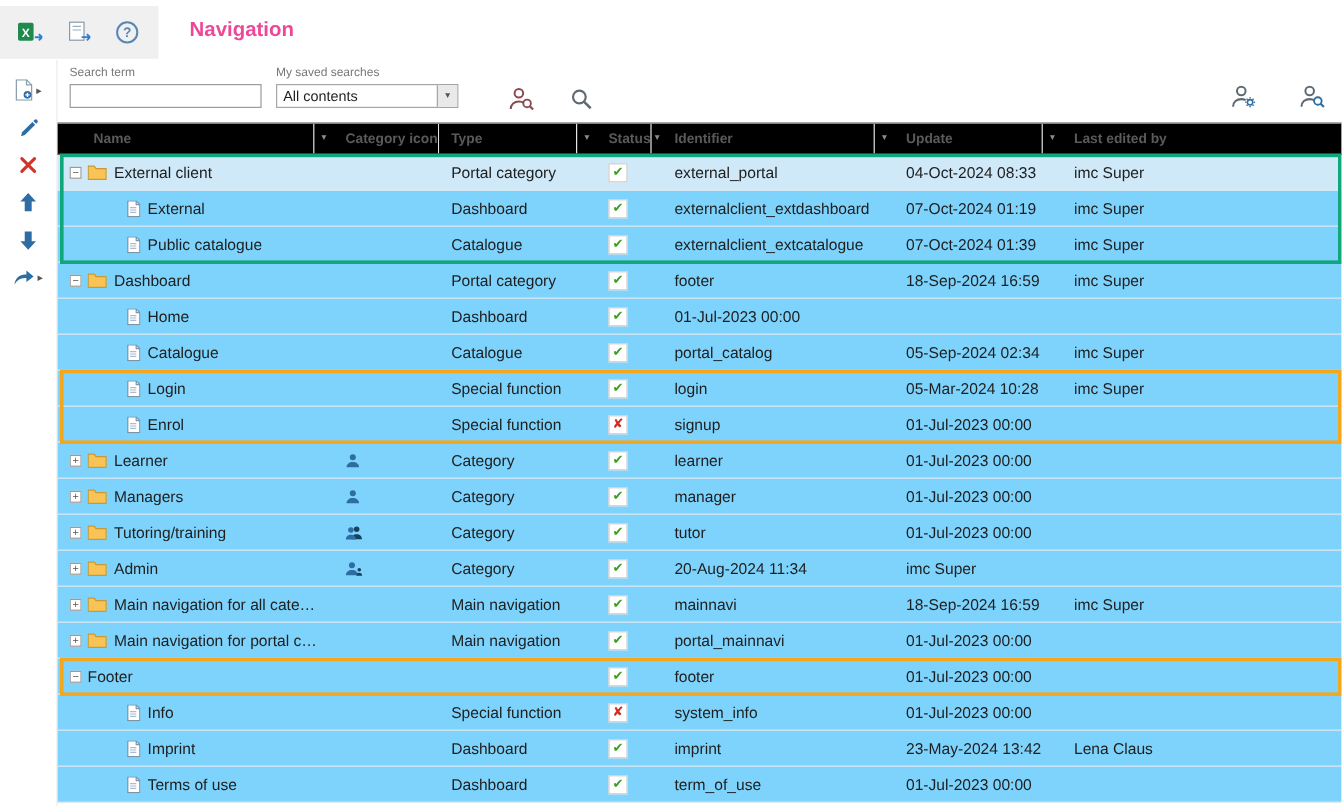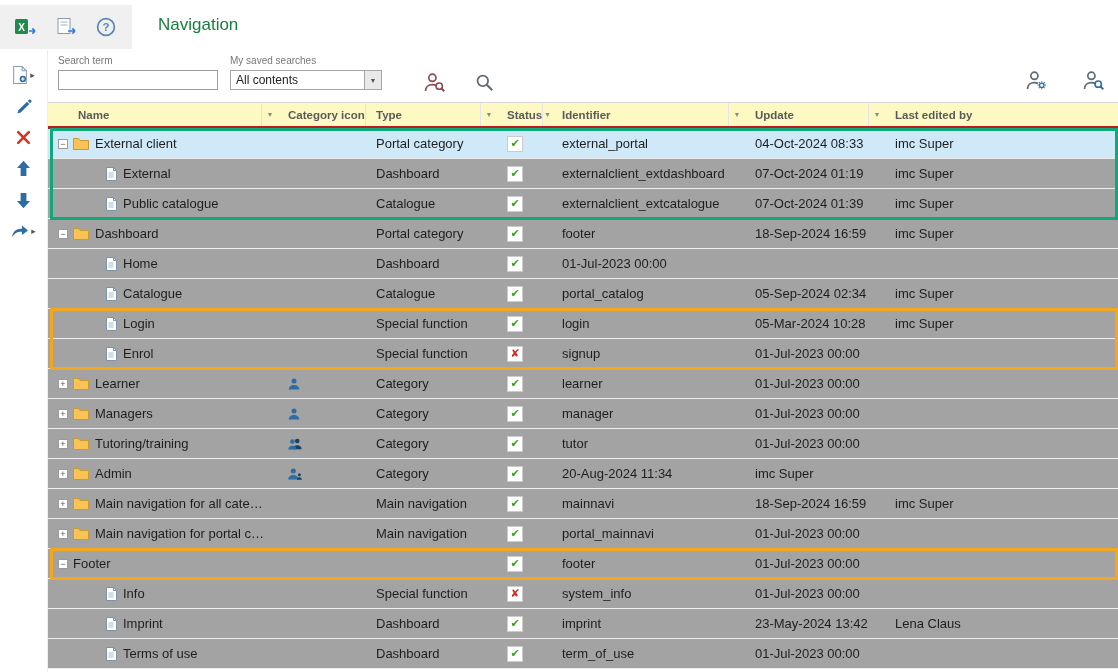--- a/index.html
+++ b/index.html
@@ -11,21 +11,21 @@
     background: #fff;
   }
 
   
   .titlebar { height: 50px; display: flex; align-items: center; }
   .titlebar-icons {
     background: #f0f0f0; height: 44px; margin-top: 3px;
     display: flex; align-items: center; gap: 18px; padding: 0 16px 0 14px;
   }
   .tool { display: inline-flex; align-items: center; cursor: pointer; }
-  .title { font-size: 17px; font-weight: normal; margin-left: 26px; color: #15803d; }
+  .title { font-size: 17px; font-weight: bold; margin-left: 26px; color: #ec4899; }
 
   
   .main { display: flex; height: 622px; }
   .side-toolbar {
     width: 48px; flex: 0 0 48px; border-right: 1px solid #ececec;
     padding-top: 16px; display: flex; flex-direction: column; align-items: center; gap: 15px;
   }
   .side-toolbar .tb-btn { display: inline-flex; align-items: center; cursor: pointer; }
   .ctx { font-size: 9px; color: #555; margin-left: 2px; }
   .content { flex: 1; min-width: 0; }
@@ -43,31 +43,31 @@
     width: 17px; height: 100%; border-left: 1px solid #a6a6a6; background: #e9e9e9;
     font-size: 7px; display: flex; align-items: center; justify-content: center; color: #555;
   }
   input.search { width: 160px; height: 20px; border: 1px solid #9c9c9c; font-size: 12px; padding: 0 4px; }
   .fb-icons { display: flex; align-items: flex-end; gap: 30px; margin-left: 30px; padding-bottom: 7px; }
   .fb-right { position: absolute; right: 14px; bottom: 9px; display: flex; gap: 36px; }
 
   
   .gridrow { display: grid; grid-template-columns: 230px 88px 131px 55px 193px 140px 1fr; }
   .thead {
-    height: 27px; border-top: 1px solid #d7d7d7; border-bottom: 3px solid #b91c1c; background: #fef9c3;
+    height: 27px; border-top: 1px solid #d7d7d7; border-bottom: 1px solid #b91c1c; background: #000000;
   }
   .th { display: flex; align-items: center; font-size: 11.5px; font-weight: 600; color: #5a5a5a; padding-left: 10px; overflow: hidden; }
   .th:first-child { padding-left: 30px; }
   .th-label { flex: 1; white-space: nowrap; }
   .th-arrow {
     width: 17px; align-self: stretch; font-size: 7px; color: #8b8b8b;
     border-left: 1px solid #e4e4e4; display: flex; align-items: center; justify-content: center; cursor: pointer;
   }
   .tbody { position: relative; }
-  .trow { height: 30px; border-bottom: 1px solid #ededed; align-items: center; background: #a3a3a3; }
+  .trow { height: 30px; border-bottom: 1px solid #ededed; align-items: center; background: #7dd3fc; }
   .trow.selected { background: #cfe9f8; }
   .cell { display: flex; align-items: center; overflow: hidden; white-space: nowrap; height: 100%; }
   .cell.pad { padding-left: 10px; }
   .cell.name { padding-left: 10px; }
   .cell.name.lvl1 { padding-left: 57px; }
   .expander {
     width: 10px; height: 10px; flex: 0 0 auto; border: 1px solid #9b9b9b; background: #fff;
     font-size: 9px; line-height: 8px; text-align: center; color: #555; margin-right: 5px; cursor: pointer;
   }
   .icon { display: inline-flex; margin-right: 6px; flex: 0 0 auto; }

